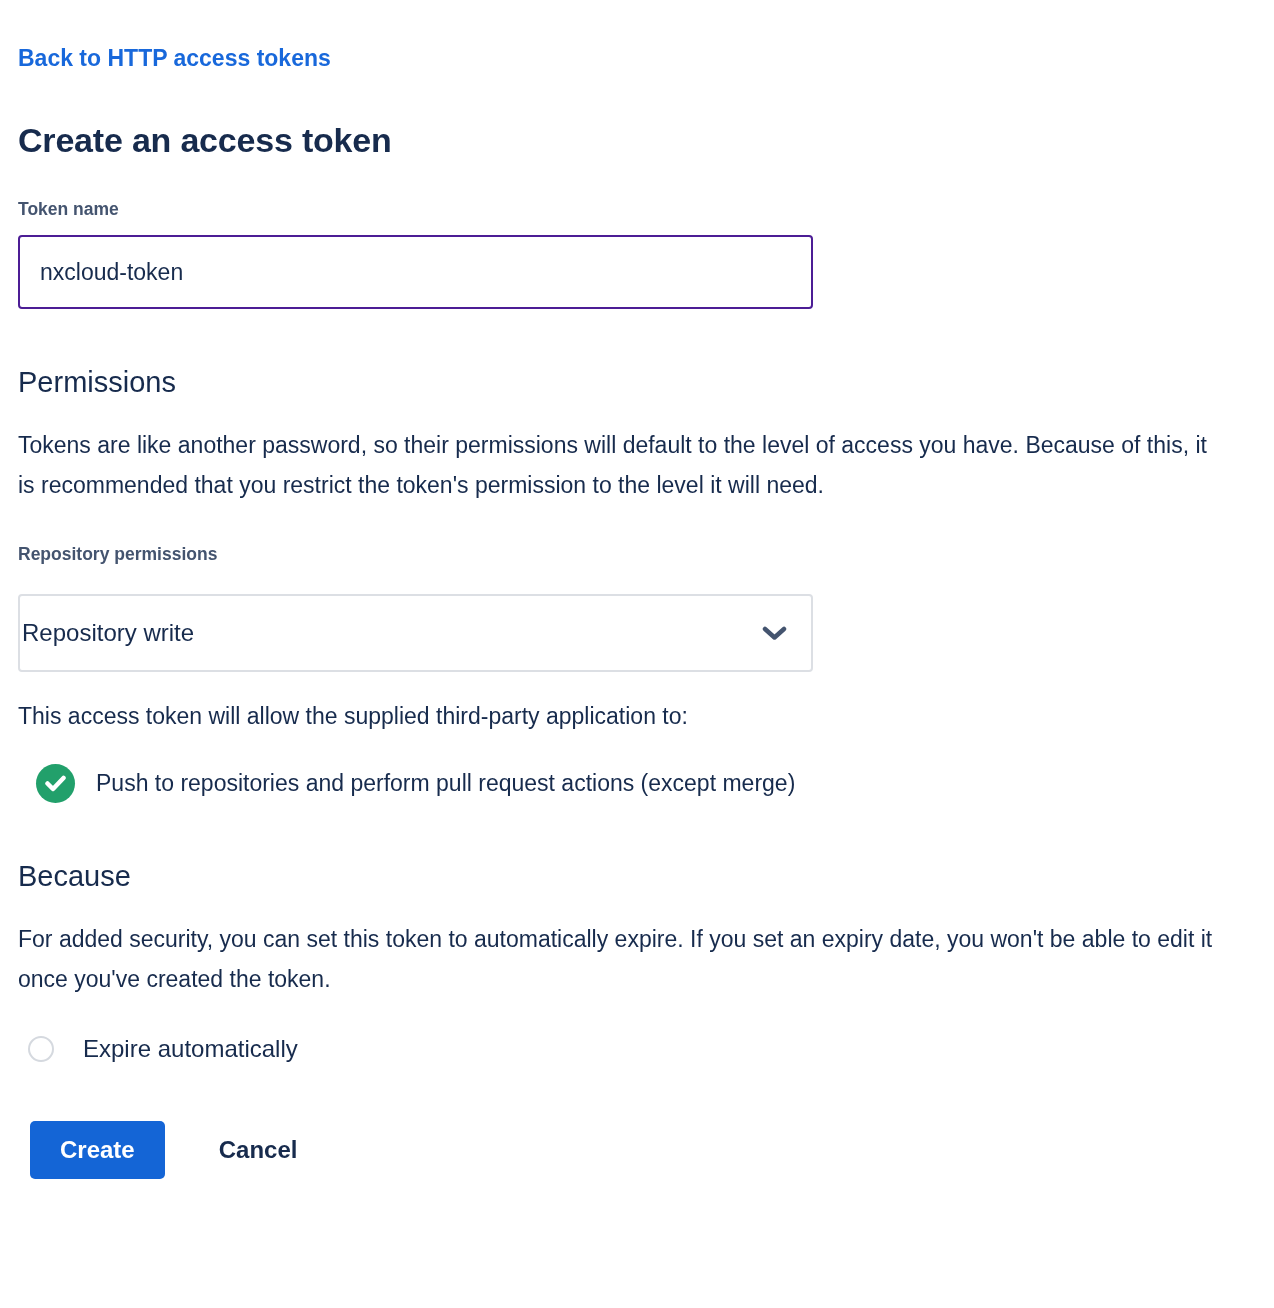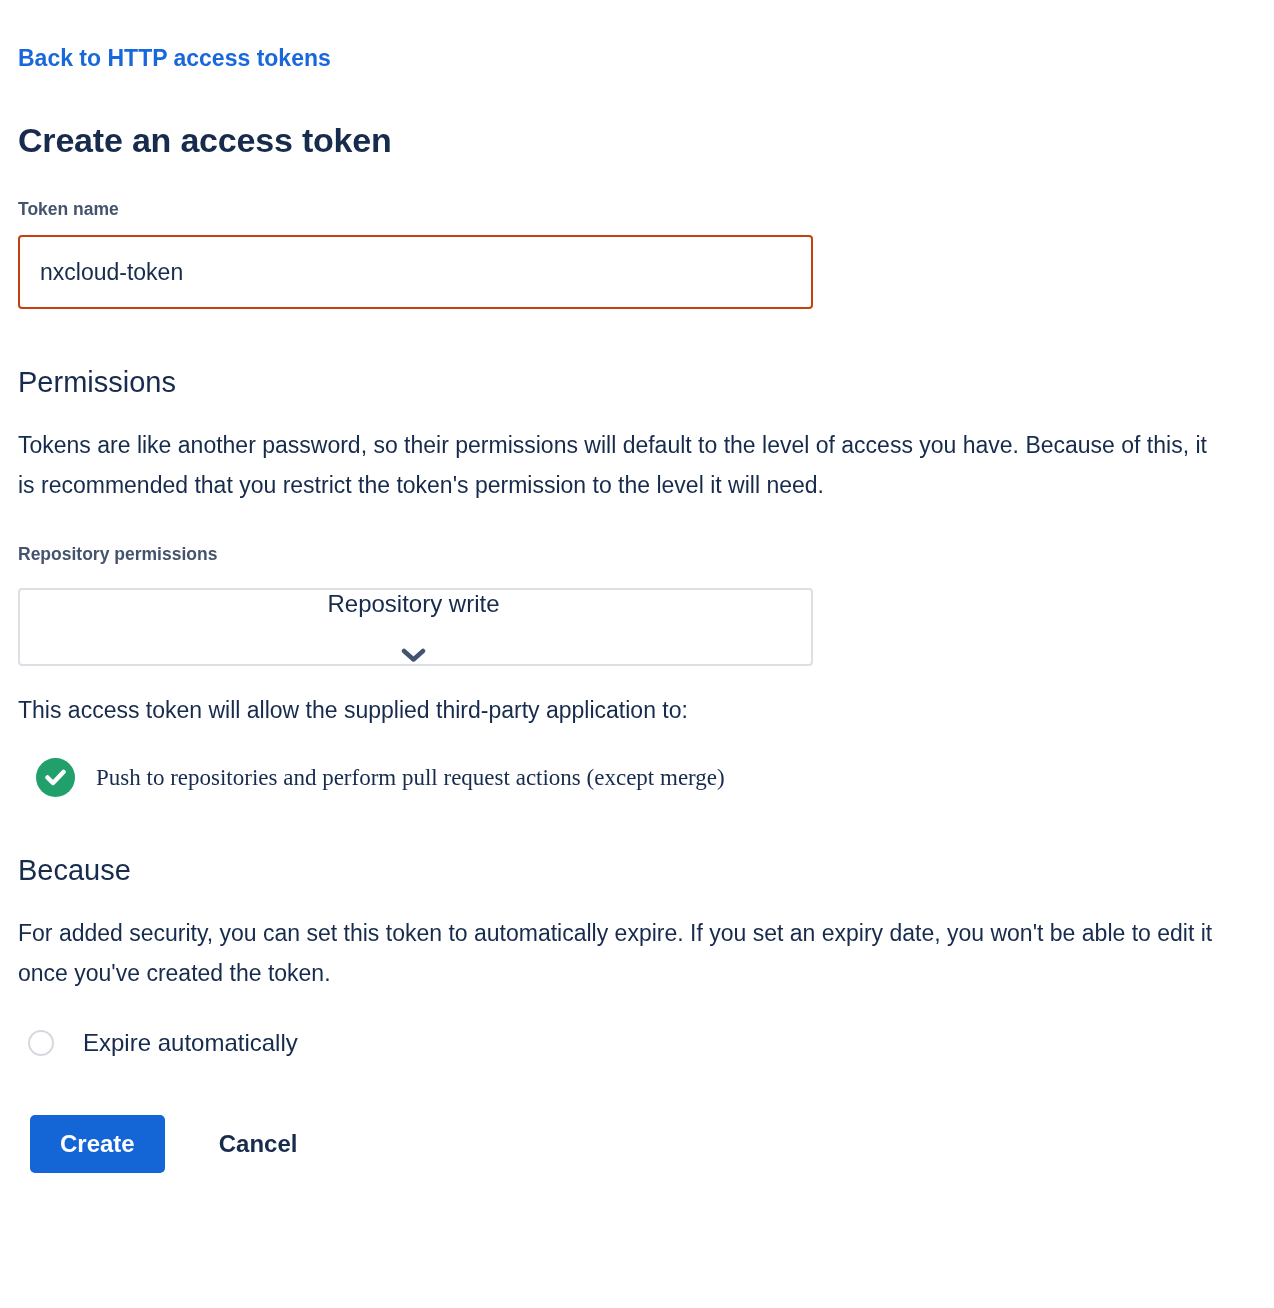--- a/index.html
+++ b/index.html
@@ -36,21 +36,21 @@
     margin-top: 38px;
     font-size: 17.5px;
     font-weight: 700;
     color: #44546F;
     line-height: 22px;
   }
   .text-input {
     margin-top: 15px;
     width: 795px;
     height: 74px;
-    border: 2px solid #c2410c;
+    border: 2px solid #4c1d95;
     border-radius: 4px;
     background: #ffffff;
     font-family: "Liberation Sans", "DejaVu Sans", sans-serif;
     font-size: 23px;
     color: #172B4D;
     padding: 0 20px;
     outline: none;
   }
   h2.section-heading {
     margin-top: 56px;
@@ -60,32 +60,31 @@
     line-height: 34px;
   }
   p.body-text {
     margin-top: 26px;
     font-size: 23px;
     line-height: 40px;
     color: #172B4D;
     max-width: 1210px;
   }
   .select-box {
-    margin-top: 23px;
+    margin-top: 29px;
     width: 795px;
     height: 78px;
     border: 2px solid #DCDFE4;
     border-radius: 4px;
     background: #ffffff;
     display: flex;
     align-items: center;
     justify-content: space-between;
-    padding: 0 24px 0 20px;
-    cursor: pointer;
-    flex-direction: column;
+    padding: 0 24px 0 2px;
+    cursor: pointer;
   }
   .select-box .select-value {
     font-size: 24px;
     color: #172B4D;
   }
   .chevron-icon { display: flex; align-items: center; }
   .allow-intro {
     margin-top: 28px;
     font-size: 23px;
     line-height: 32px;
@@ -105,21 +104,20 @@
     border-radius: 50%;
     background: #22A06B;
     display: flex;
     align-items: center;
     justify-content: center;
   }
   .grant-text {
     margin-left: 21px;
     font-size: 23px;
     color: #172B4D;
-    font-family: Liberation Serif, serif;
   }
   .radio-group { margin-top: 36px; }
   .radio-row {
     display: flex;
     align-items: center;
     margin-bottom: 18px;
     cursor: pointer;
   }
   .radio-dot {
     flex: 0 0 auto;

